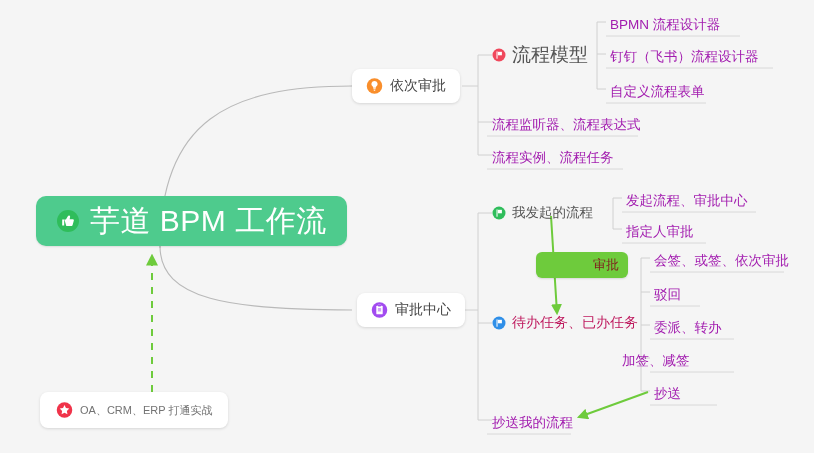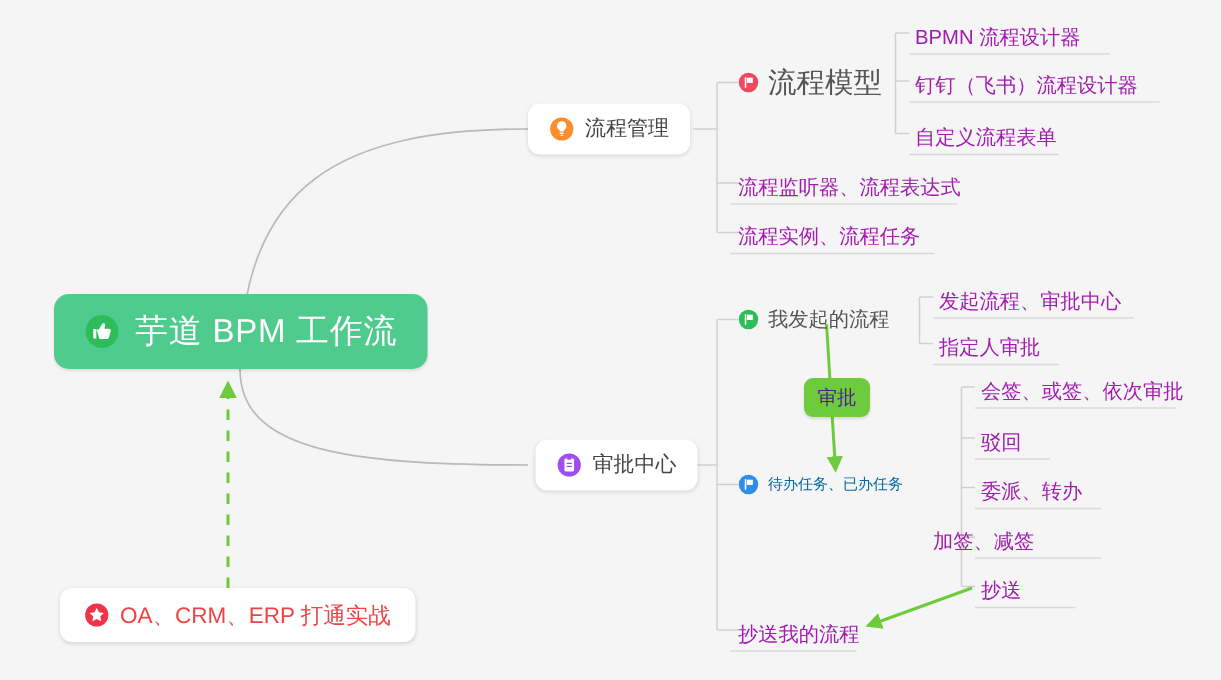--- a/index.html
+++ b/index.html
@@ -43,21 +43,21 @@
   
   .node-root {
     background: #4ecb8d;
     border-radius: 10px;
     padding: 0 20px;
     height: 50px;
     box-shadow: 0 1px 2px rgba(0,0,0,0.10);
   }
   .node-root .node-label {
     color: #ffffff;
-    font-size: 22px;
+    font-size: 30px;
     letter-spacing: 0.5px;
   }
 
   
   .node-card {
     background: #ffffff;
     border-radius: 8px;
     padding: 0 14px;
     height: 34px;
     box-shadow: 0 1px 3px rgba(0,0,0,0.13);
@@ -69,22 +69,22 @@
 
   
   .node-note {
     background: #ffffff;
     border-radius: 8px;
     padding: 0 16px;
     height: 36px;
     box-shadow: 0 1px 3px rgba(0,0,0,0.13);
   }
   .node-note .node-label {
-    color: #ef4444;
-    font-size: 15px;
+    color: #737373;
+    font-size: 11px;
   }
 
   
   .node-line {
     background: transparent;
     padding: 0 6px 3px 6px;
     height: 24px;
     align-items: flex-end;
   }
   .node-line .node-label {
@@ -96,22 +96,23 @@
   
   .node-tag {
     background: #6ecb3c;
     border-radius: 6px;
     padding: 0 9px;
     height: 26px;
     justify-content: center;
     box-shadow: 0 1px 2px rgba(0,0,0,0.12);
   }
   .node-tag .node-label {
-    color: #4c1d95;
+    color: #7f1d1d;
     font-size: 13px;
+    margin-left: 48px;
   }
 
   
   .icon {
     display: inline-flex;
     align-items: center;
     justify-content: center;
     flex: 0 0 auto;
     margin-right: 8px;
   }
@@ -220,21 +221,21 @@
 
   <div class="node node-card" style="left:352px; top:69px;">
     <span class="icon icon-md">
       <svg viewBox="0 0 18 18" width="18" height="18">
         <circle cx="9" cy="9" r="8.2" fill="#f98e2b"></circle>
         <path d="M9 3.6a3.3 3.3 0 0 0-1.9 6c.25.2.4.5.4.8v.35h3v-.35c0-.3.15-.6.4-.8A3.3 3.3 0 0 0 9 3.6z" fill="#ffffff"></path>
         <rect x="7.6" y="11.4" width="2.8" height="1.1" rx="0.45" fill="#ffffff"></rect>
         <rect x="8.1" y="13" width="1.8" height="1.0" rx="0.45" fill="#ffffff"></rect>
       </svg>
     </span>
-    <span class="node-label">流程管理</span>
+    <span class="node-label">依次审批</span>
   </div>
 
   <div class="node" style="left:492px; top:43px; height:24px; align-items:center;">
     <span class="icon icon-sm">
       <svg viewBox="0 0 14 14" width="14" height="14">
         <circle cx="7" cy="7" r="6.5" fill="#f0485c"></circle>
         <rect x="4.5" y="3.3" width="1.05" height="7.4" rx="0.5" fill="#ffffff"></rect>
         <path d="M5.9 3.8h4.0v3.5h-4.0z" fill="#ffffff"></path>
       </svg>
     </span>
@@ -295,21 +296,21 @@
   </div>
 
   <div class="node" style="left:492px; top:311px; height:24px; align-items:center;">
     <span class="icon icon-sm">
       <svg viewBox="0 0 14 14" width="14" height="14">
         <circle cx="7" cy="7" r="6.5" fill="#2f8fe8"></circle>
         <rect x="4.5" y="3.3" width="1.05" height="7.4" rx="0.5" fill="#ffffff"></rect>
         <path d="M5.9 3.8h4.0v3.5h-4.0z" fill="#ffffff"></path>
       </svg>
     </span>
-    <span class="node-label" style="font-size:10px;color:#0369a1;">待办任务、已办任务</span>
+    <span class="node-label" style="font-size:14px;color:#be185d;">待办任务、已办任务</span>
   </div>
 
   <div class="node node-line" style="left:648px; top:248px;">
     <span class="node-label">会签、或签、依次审批</span>
   </div>
   <div class="node node-line" style="left:648px; top:282px;">
     <span class="node-label">驳回</span>
   </div>
   <div class="node node-line" style="left:648px; top:315px;">
     <span class="node-label">委派、转办</span>

